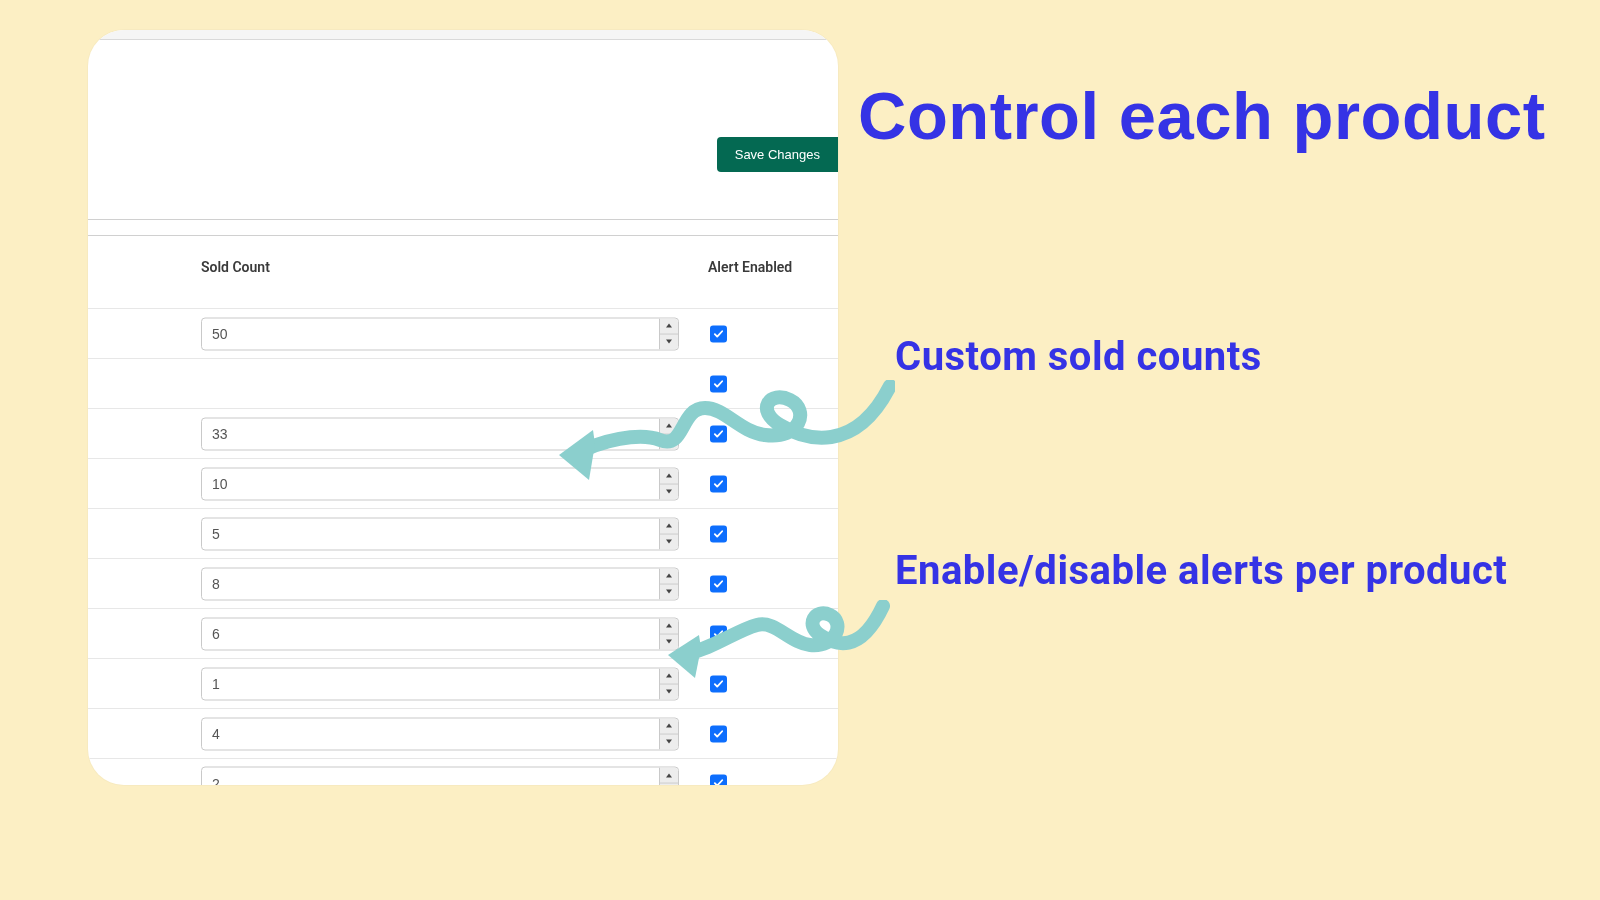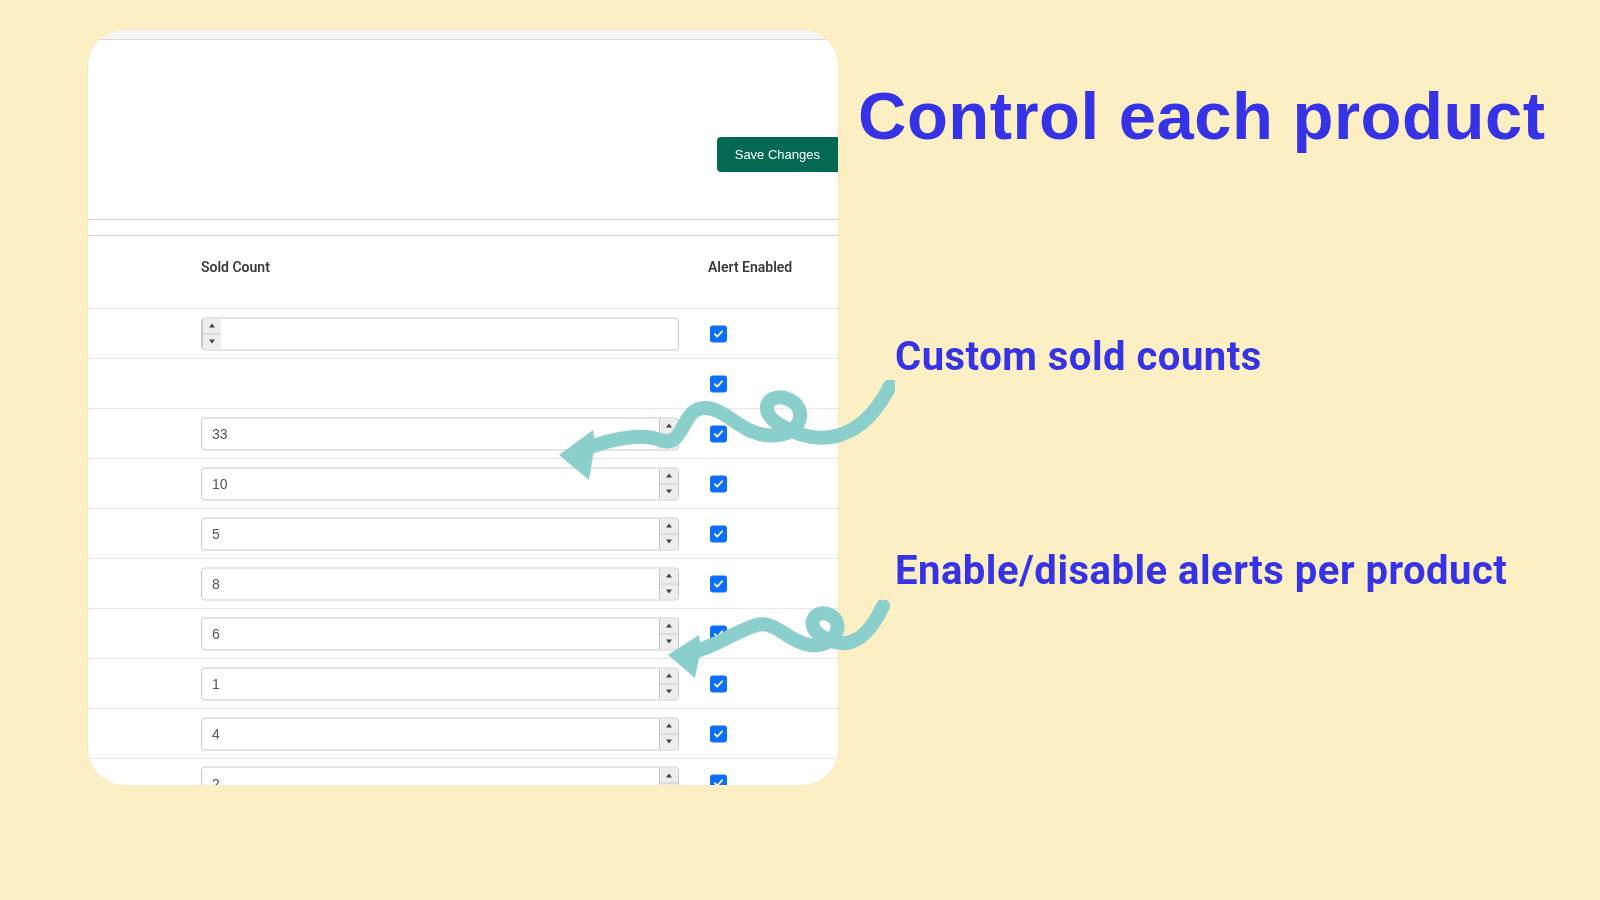--- a/index.html
+++ b/index.html
@@ -217,20 +217,21 @@
     <div class="panel-subhead"></div>
 
     <div class="col-headers">
       <span class="h-sold">Sold Count</span>
       <span class="h-alert">Alert Enabled</span>
     </div>
 
     <div class="rows" id="rows-container">
         <div class="row">
           <div class="num-wrap">
+            <input class="num-val" type="text" value="50" style="">
             <div class="spinner">
               <button class="spin-btn up">
                 <span class="tri"></span>
               </button>
               <button class="spin-btn down">
                 <span class="tri"></span>
               </button>
             </div>
           </div>
           <div class="cb-wrap">

